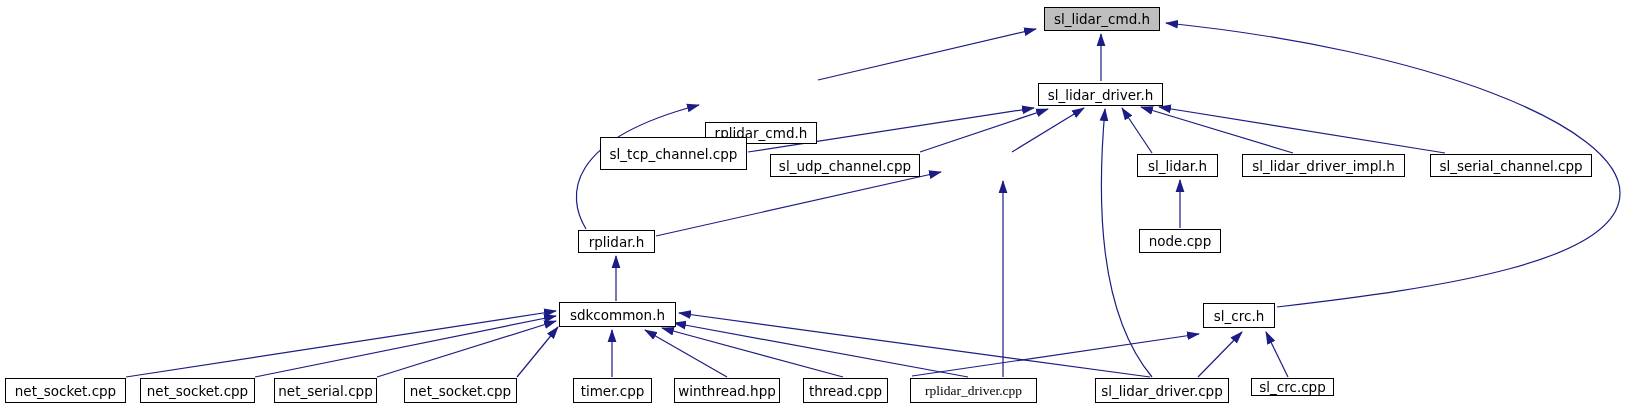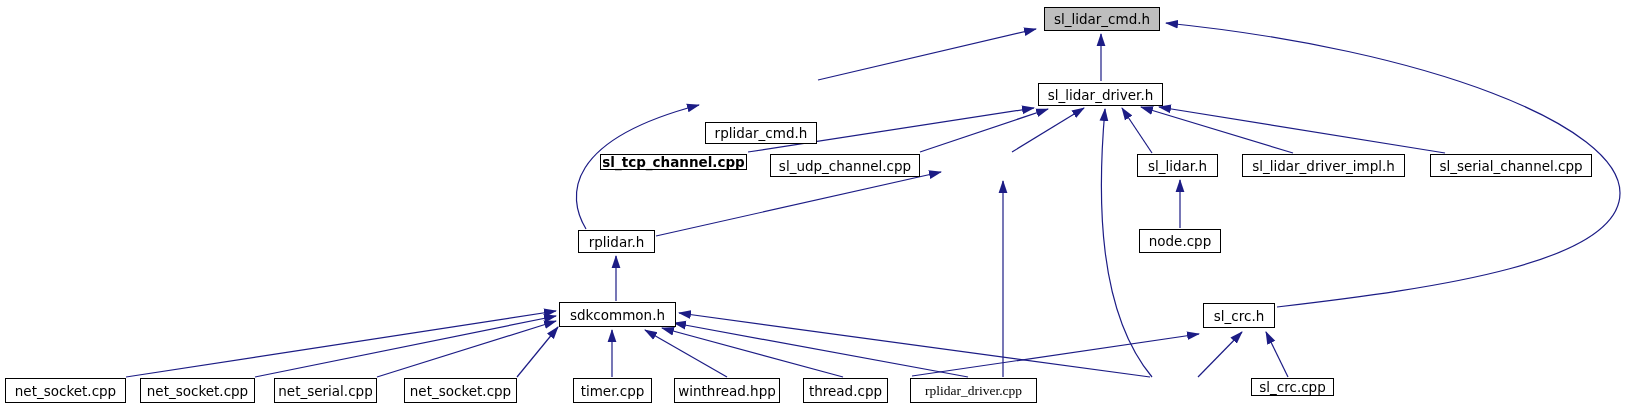--- a/index.html
+++ b/index.html
@@ -69,32 +69,33 @@
     <line x1="1150" y1="377" x2="679" y2="313" marker-end="url(#arw)"></line>
 
     <line x1="912" y1="376" x2="1199" y2="334" marker-end="url(#arw)"></line>
     <line x1="1198" y1="377" x2="1242" y2="332" marker-end="url(#arw)"></line>
     <line x1="1288" y1="377" x2="1266" y2="332" marker-end="url(#arw)"></line>
   </svg>
 
   <div class="node current" style="left:1044px;top:7px;width:116px;height:24px;">sl_lidar_cmd.h</div>
   <div class="node" style="left:705px;top:81px;width:112px;height:22px;margin-top:41px;">rplidar_cmd.h</div>
   <div class="node" style="left:1038px;top:83px;width:125px;height:23px;">sl_lidar_driver.h</div>
-  <div class="node" style="left:600px;top:154px;width:147px;height:16px;font-weight:bold;">sl_tcp_channel.cpp</div>
+  <div class="node" style="left:600px;top:137px;width:147px;height:33px;">sl_tcp_channel.cpp</div>
   <div class="node" style="left:770px;top:154px;width:150px;height:23px;">sl_udp_channel.cpp</div>
   <div class="node" style="left:1137px;top:154px;width:81px;height:23px;">sl_lidar.h</div>
   <div class="node" style="left:1242px;top:154px;width:163px;height:23px;">sl_lidar_driver_impl.h</div>
   <div class="node" style="left:1430px;top:154px;width:162px;height:23px;">sl_serial_channel.cpp</div>
   <div class="node" style="left:578px;top:230px;width:77px;height:23px;">rplidar.h</div>
   <div class="node" style="left:1139px;top:229px;width:82px;height:24px;">node.cpp</div>
   <div class="node" style="left:559px;top:302px;width:117px;height:25px;">sdkcommon.h</div>
   <div class="node" style="left:1203px;top:303px;width:72px;height:25px;">sl_crc.h</div>
   <div class="node" style="left:5px;top:378px;width:121px;height:25px;">net_socket.cpp</div>
   <div class="node" style="left:140px;top:378px;width:115px;height:25px;">net_socket.cpp</div>
   <div class="node" style="left:274px;top:378px;width:103px;height:25px;text-align:right;">net_serial.cpp</div>
   <div class="node" style="left:404px;top:378px;width:113px;height:25px;">net_socket.cpp</div>
   <div class="node" style="left:573px;top:378px;width:79px;height:25px;">timer.cpp</div>
   <div class="node" style="left:674px;top:378px;width:106px;height:25px;">winthread.hpp</div>
   <div class="node" style="left:803px;top:378px;width:85px;height:25px;">thread.cpp</div>
   <div class="node" style="left:910px;top:378px;width:127px;height:25px;font-family:Liberation Serif, serif;">rplidar_driver.cpp</div>
+  <div class="node" style="left:1095px;top:378px;width:134px;height:25px;">sl_lidar_driver.cpp</div>
   <div class="node" style="left:1251px;top:378px;width:83px;height:18px;">sl_crc.cpp</div>
 
 </div>
 
 </body></html>

